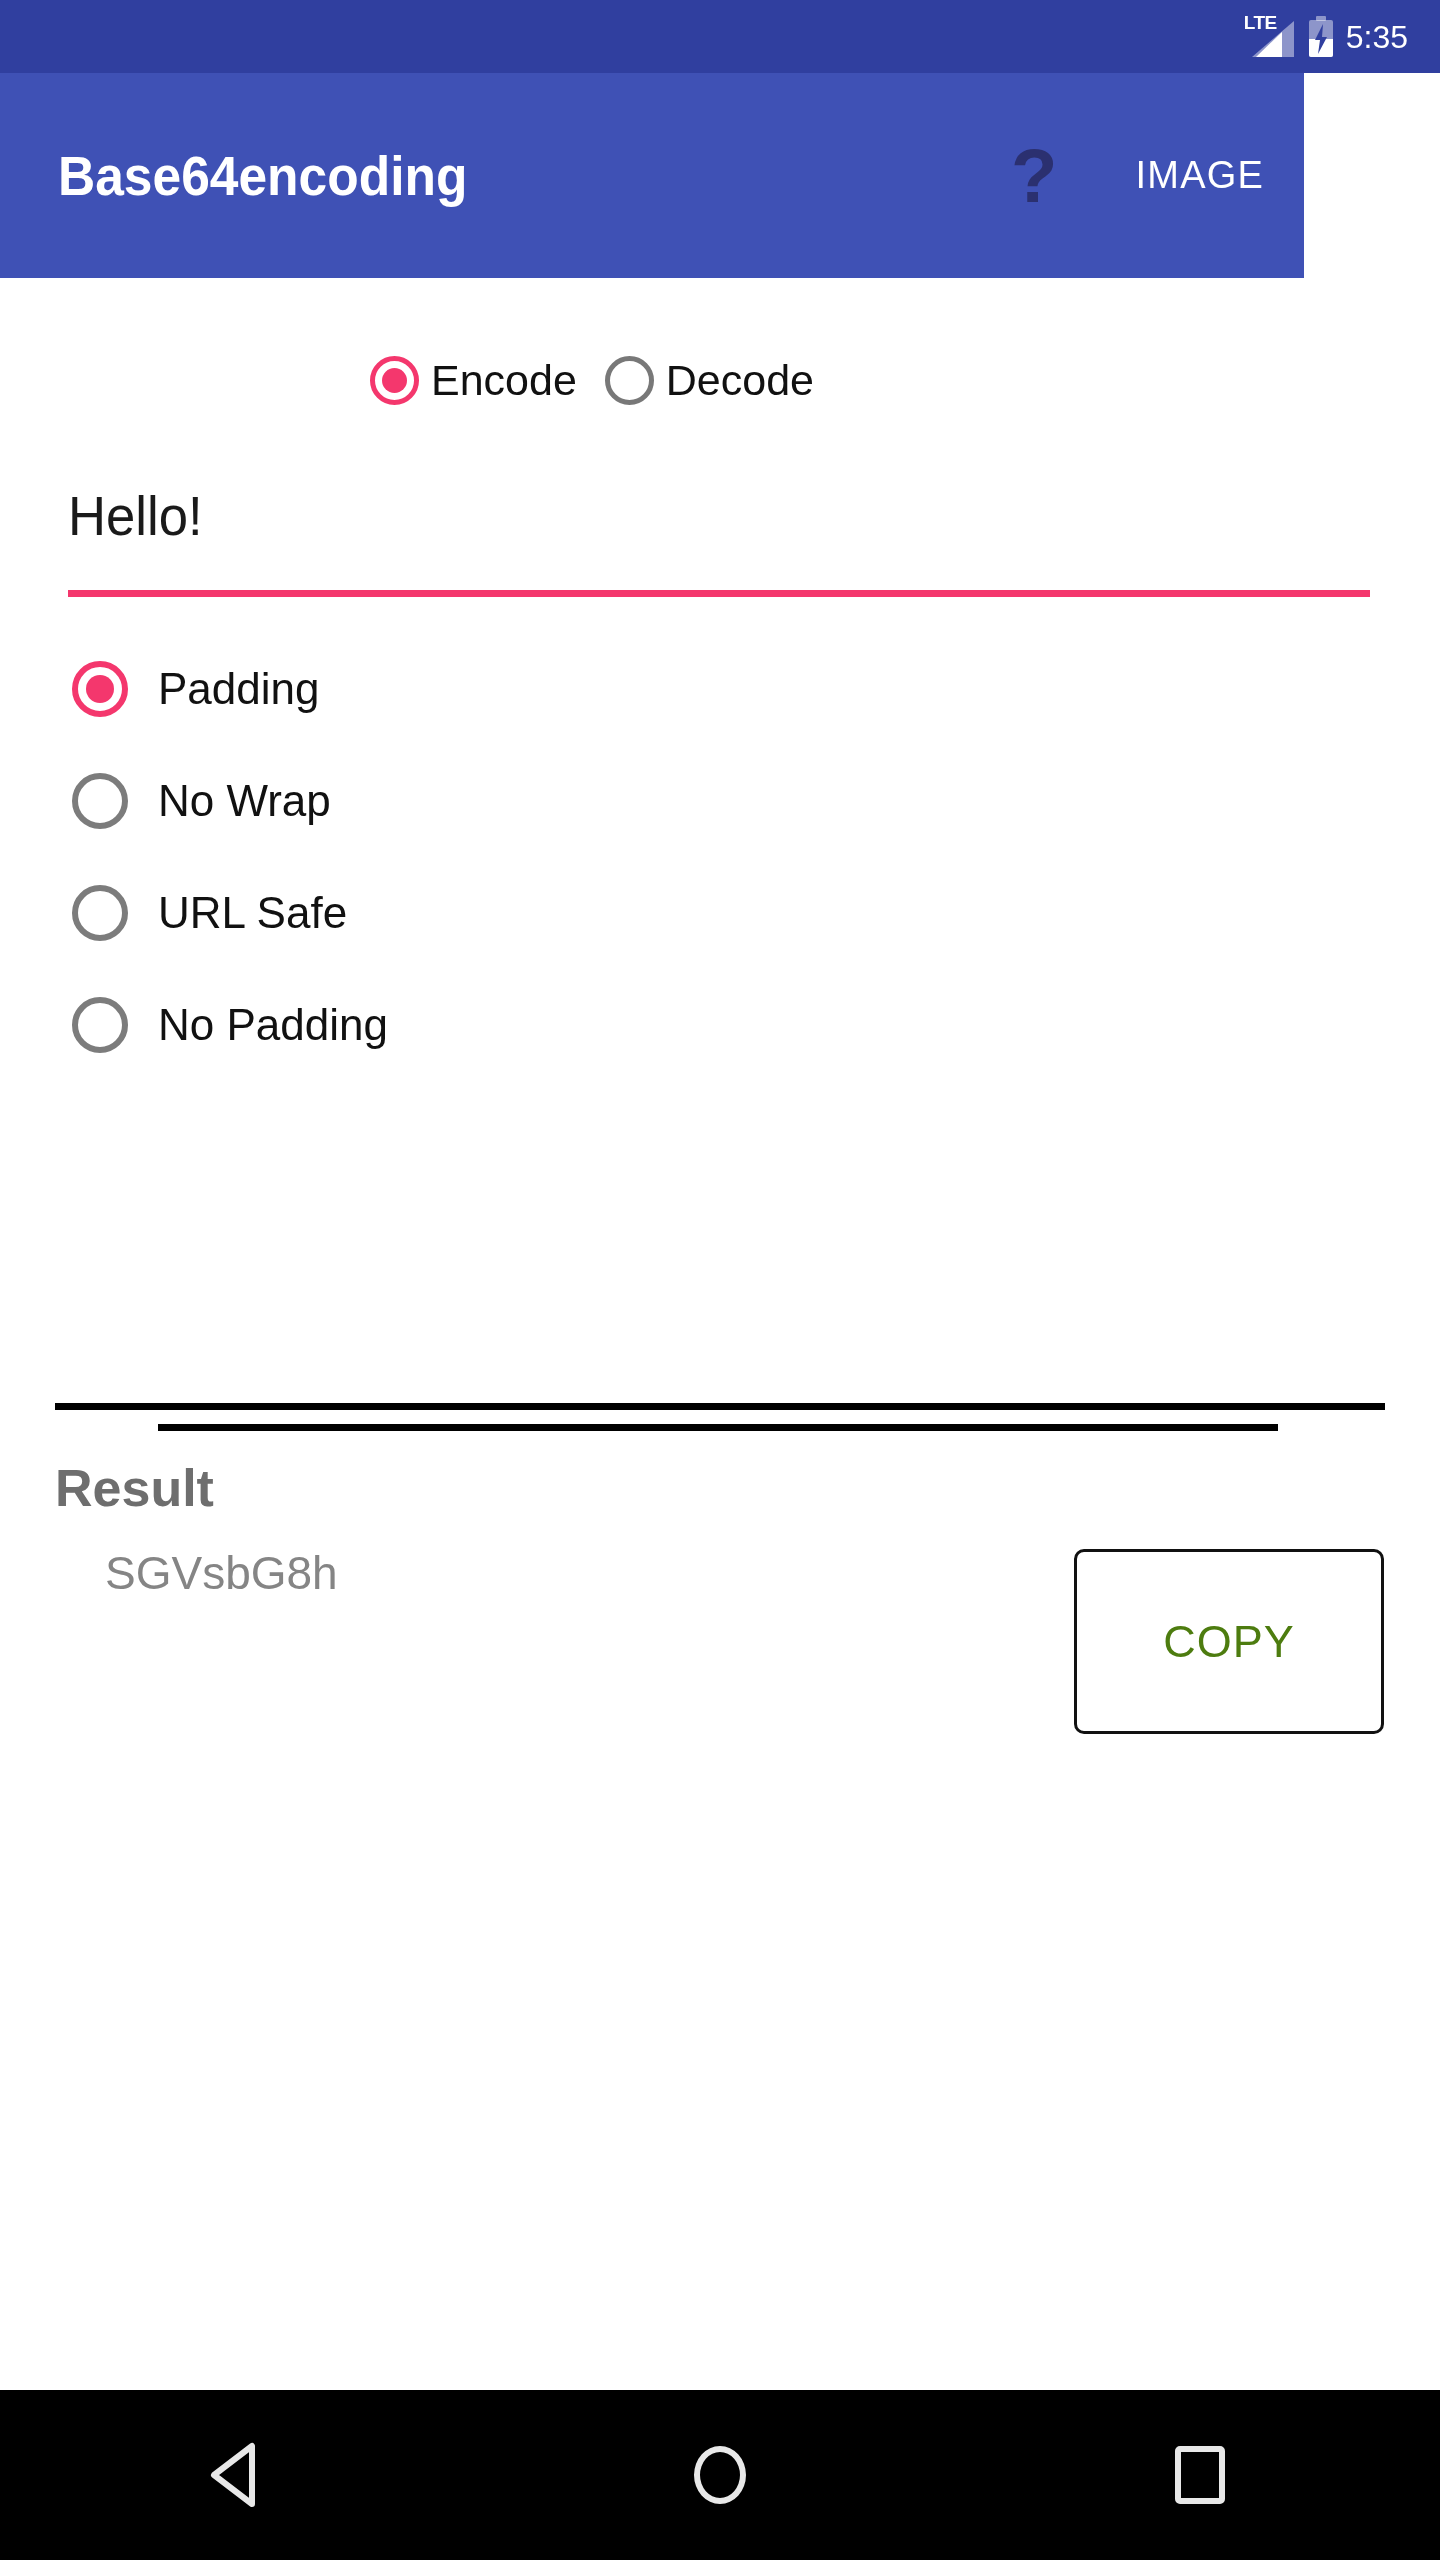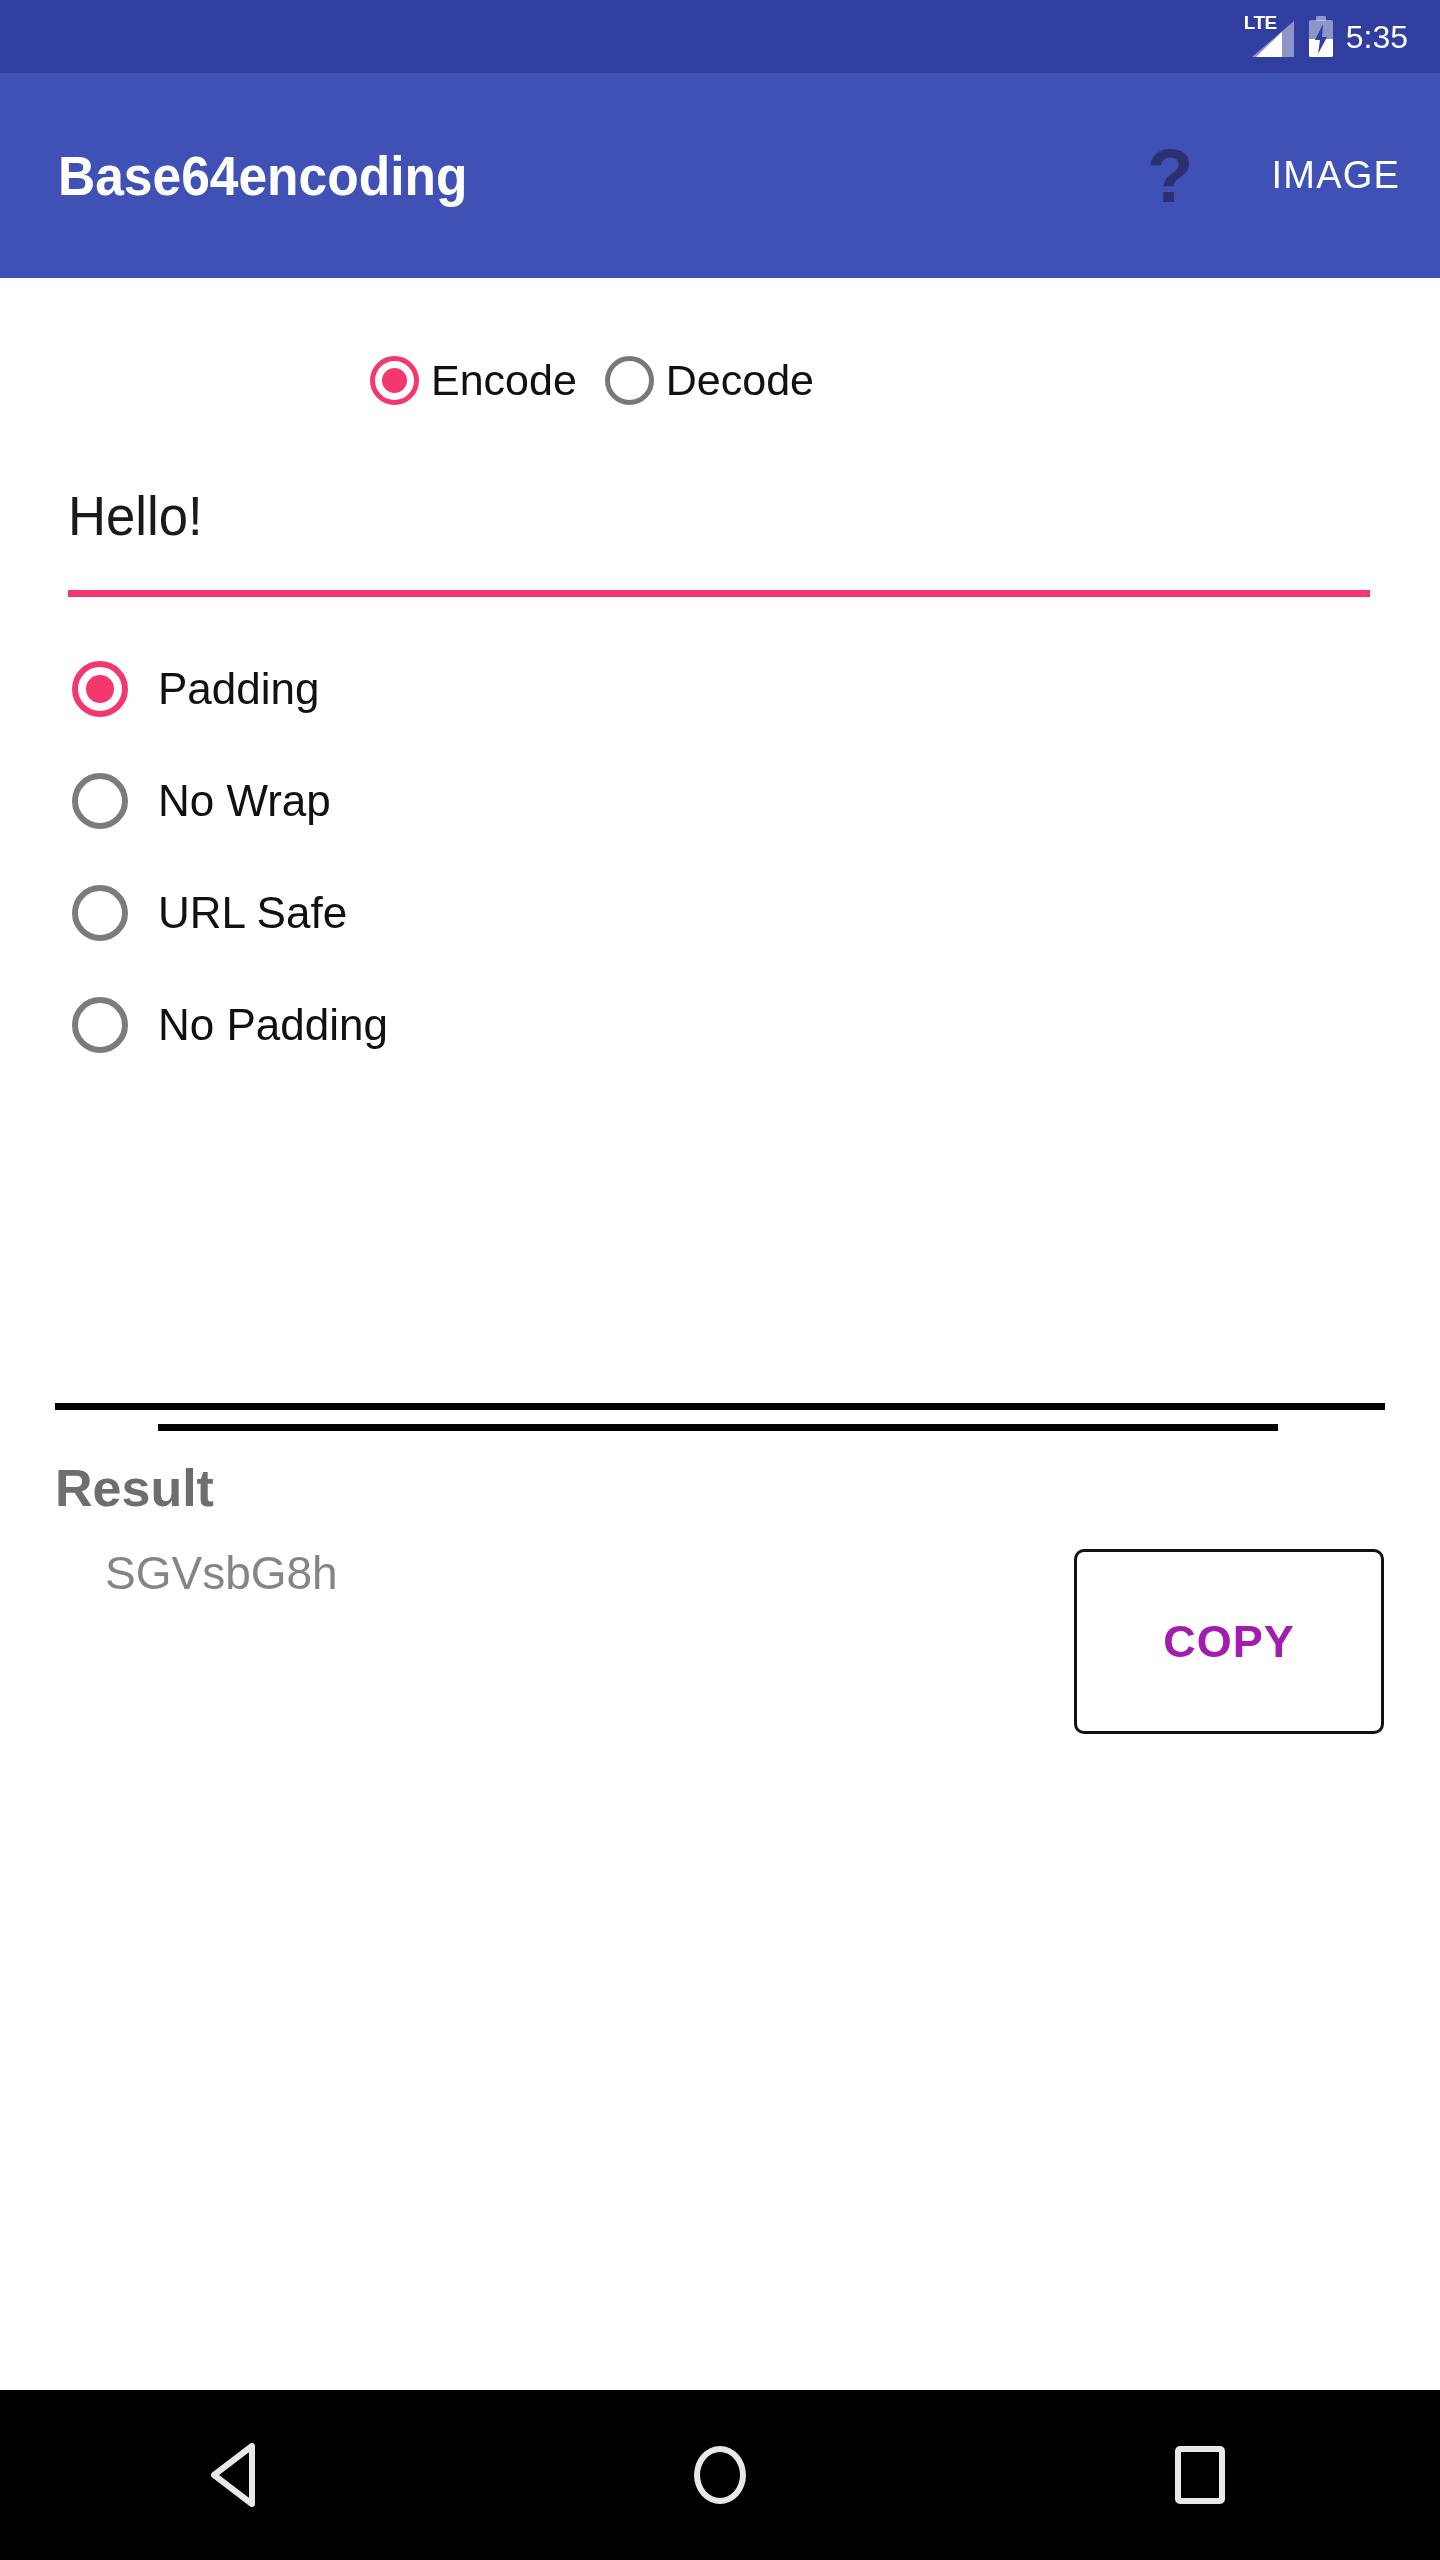--- a/index.html
+++ b/index.html
@@ -60,21 +60,21 @@
     font-weight: 500;
     letter-spacing: 0px;
     line-height: 1;
     font-family: "Liberation Sans", sans-serif;
   }
 
   
   #app-bar {
     position: absolute;
     top: 73px; left: 0;
-    width: 1440px;
+    width: 1304px;
     height: 205px;
     background: #3f51b5;
     display: flex;
     align-items: center;
     box-sizing: border-box;
     padding-left: 58px;
     padding-right: 40px;
   }
   #app-bar::after {
     content: "";
@@ -281,22 +281,22 @@
     border: 3px solid #111111;
     border-radius: 10px;
     display: flex;
     align-items: center;
     justify-content: center;
     box-sizing: border-box;
     cursor: pointer;
   }
   #copy-label {
     font-size: 45px;
-    font-weight: bold;
-    color: #a21caf;
+    font-weight: normal;
+    color: #4d7c0f;
     letter-spacing: 1px;
     font-family: "Liberation Sans", sans-serif;
   }
 
   
   #nav-bar {
     position: absolute;
     left: 0;
     top: 2390px;
     width: 1440px;

